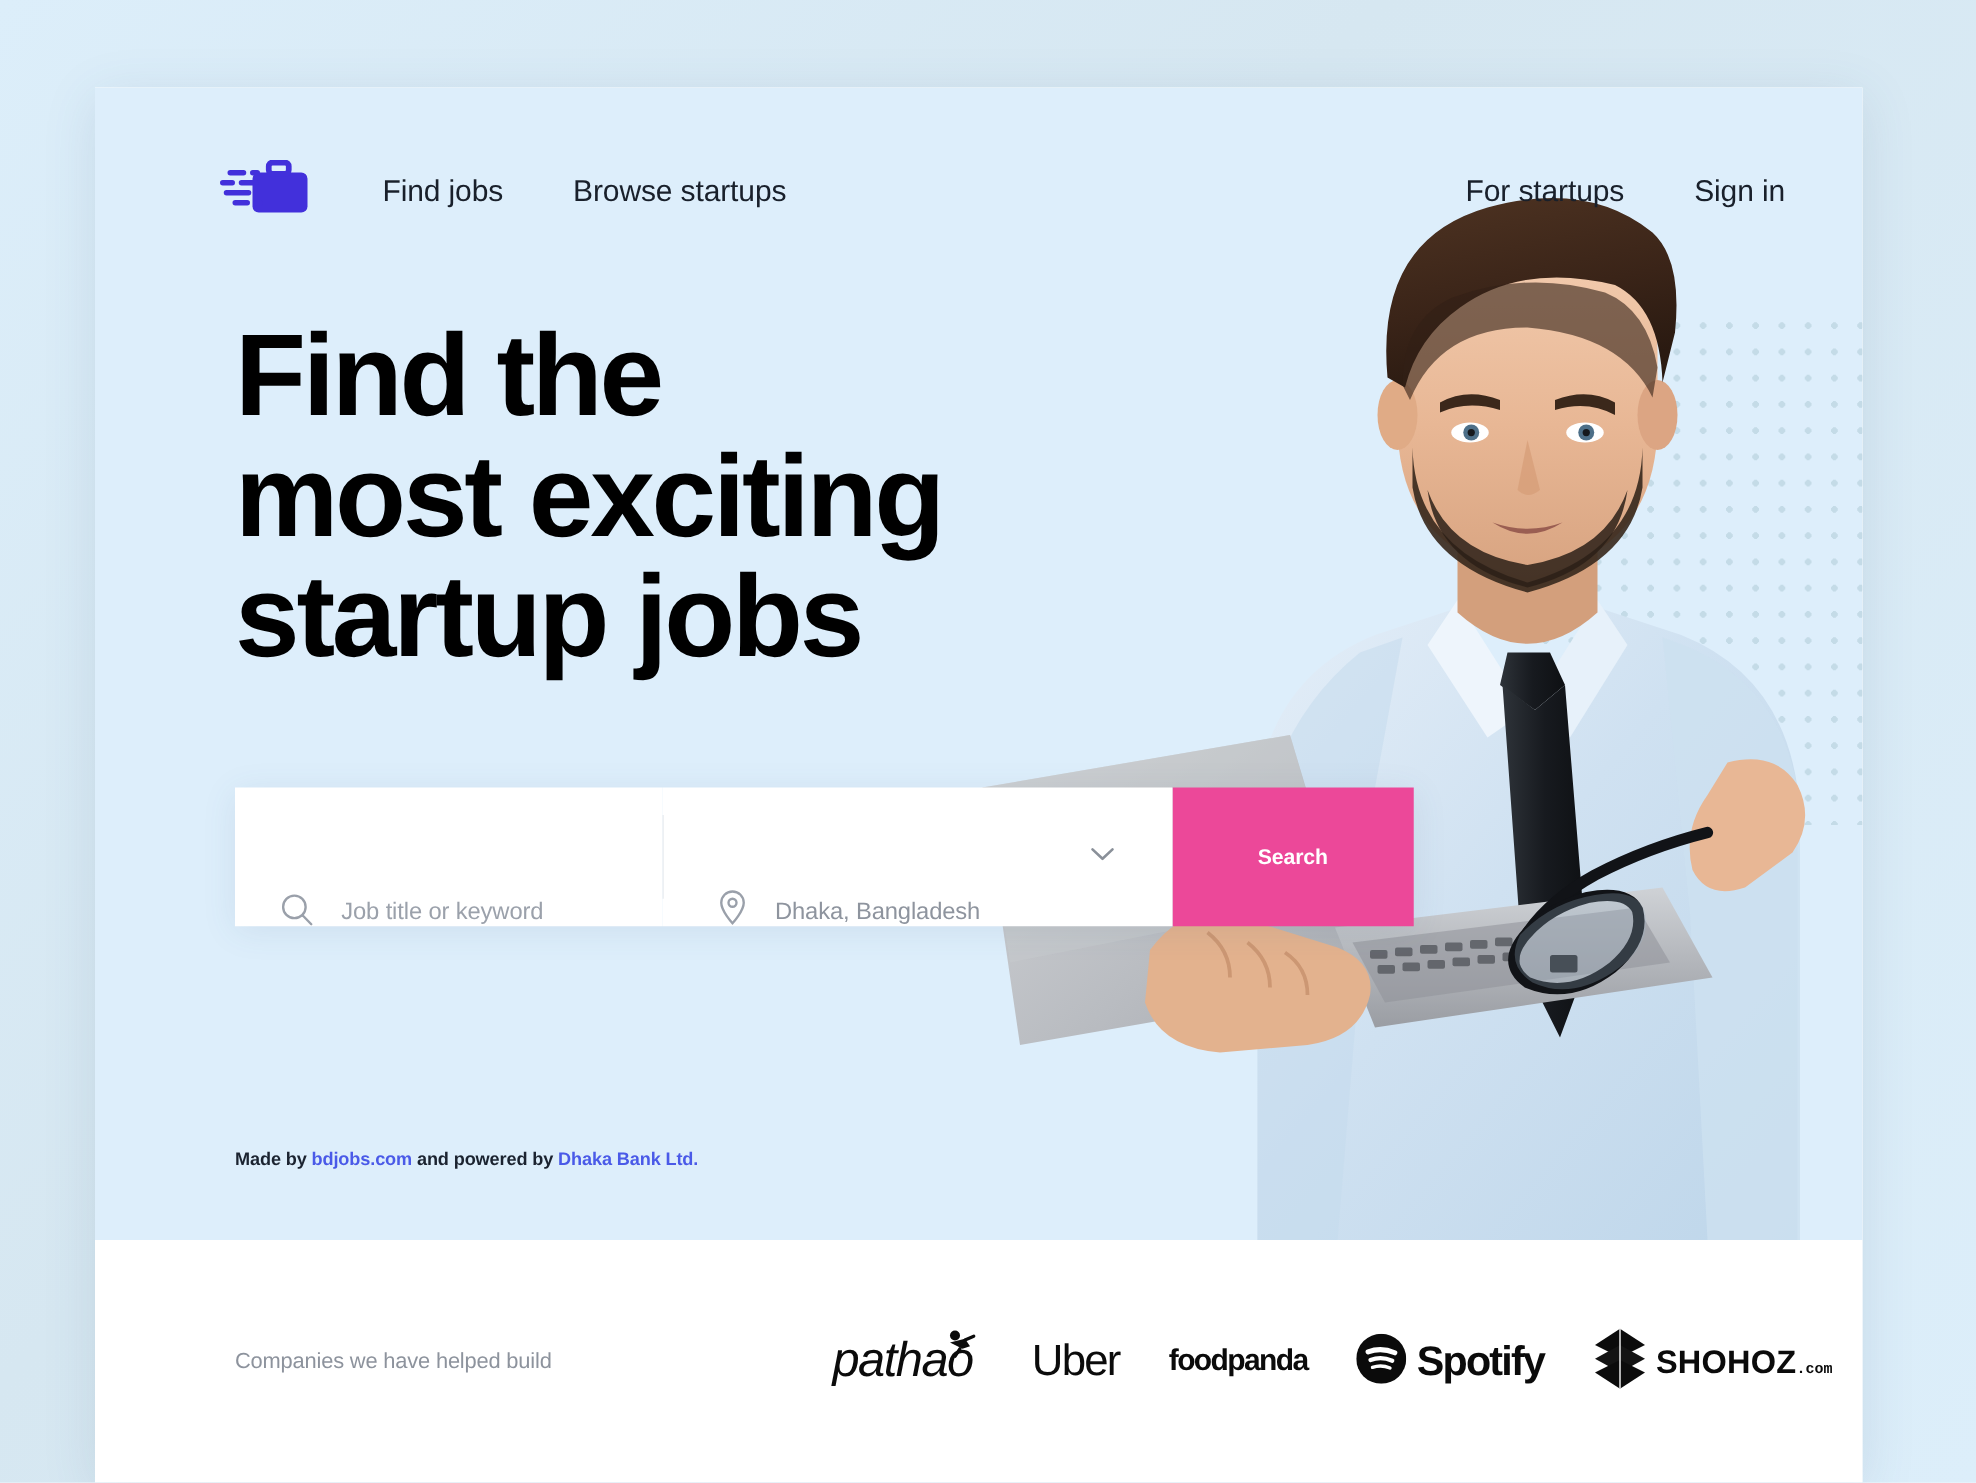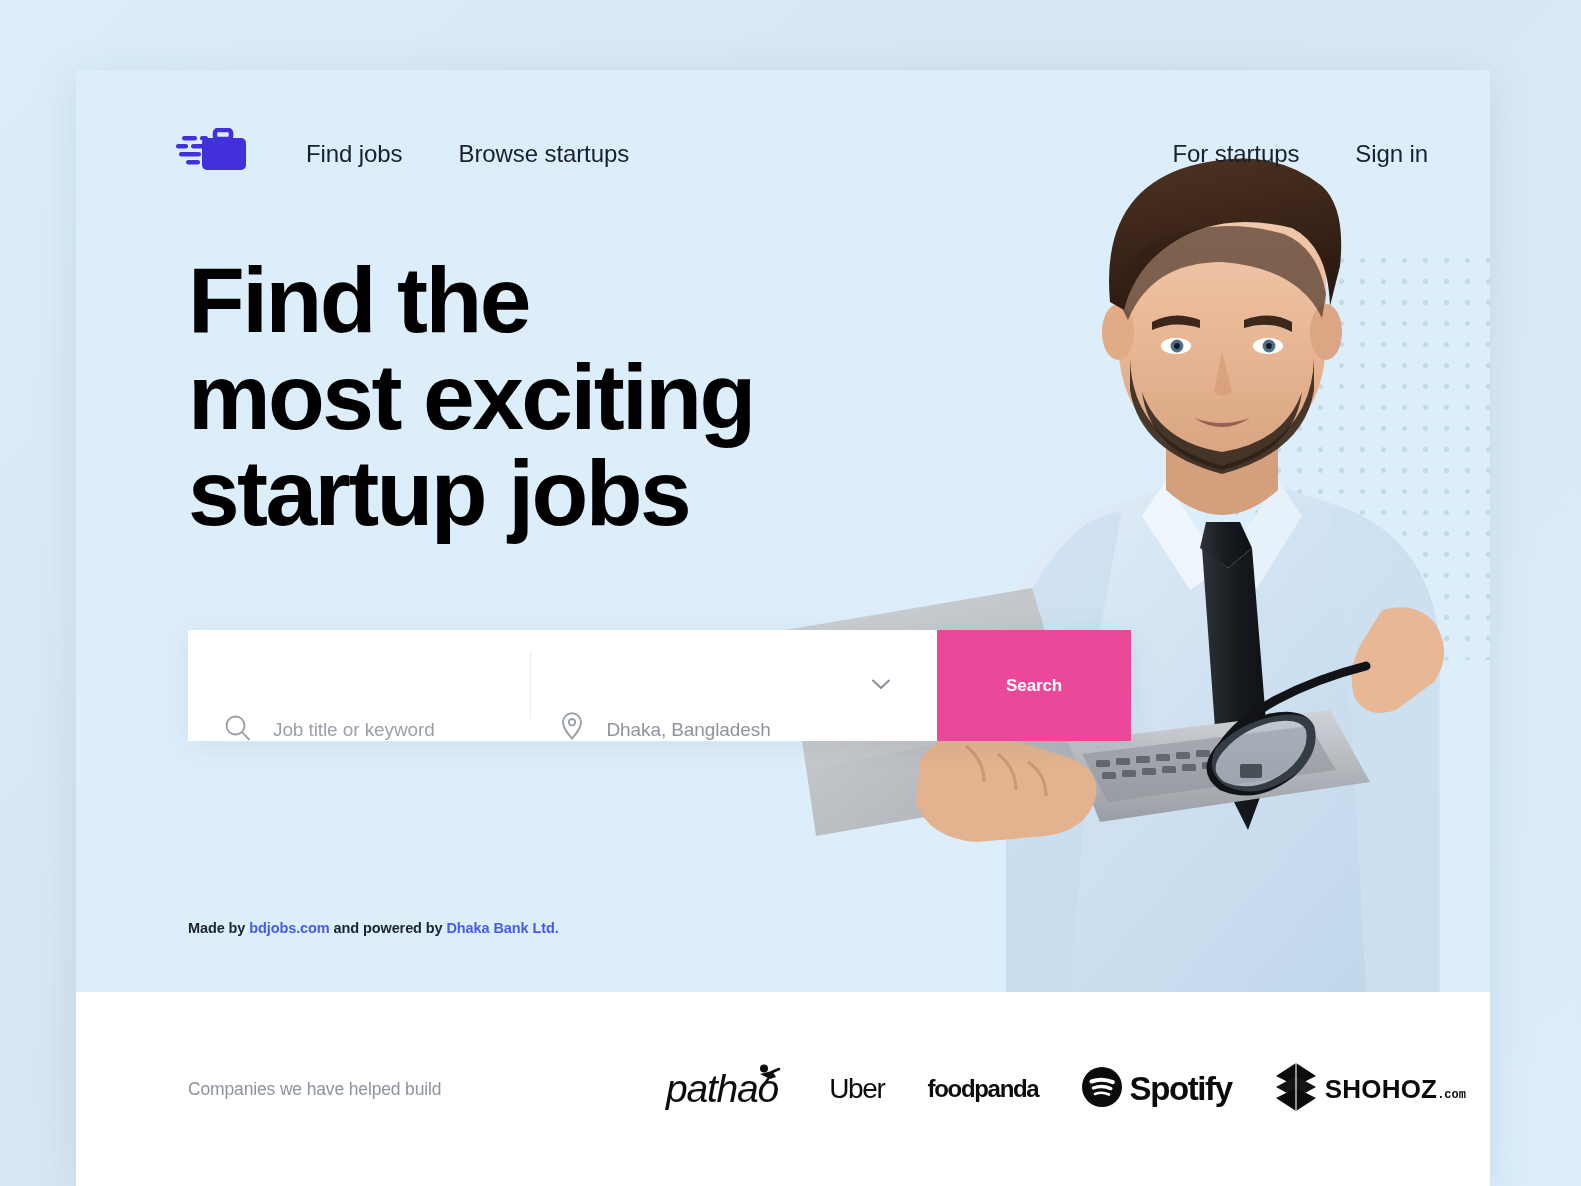--- a/index.html
+++ b/index.html
@@ -130,21 +130,21 @@
     box-shadow: 0 4px 26px rgba(70, 100, 130, 0.10);
   }
 
   .field {
     background: #ffffff;
     display: flex;
     align-items: flex-end;
     position: relative;
   }
   .field.keyword { width: 376px; padding-left: 36px; }
-  .field.location { width: 448px; padding-left: 30px; }
+  .field.location { width: 448px; padding-left: 44px; }
   .field.location::before {
     content: "";
     position: absolute;
     left: 0; top: 22px;
     width: 1px; height: 67px;
     background: #e8ebef;
   }
 
   .field-icon { flex: 0 0 auto; display: flex; align-items: center; }
   .field-text {
@@ -232,21 +232,21 @@
   .brand {
     display: flex;
     align-items: center;
     justify-content: center;
     height: 56px;
     cursor: pointer;
   }
 
   .brand-text { color: #0b0b0b; white-space: nowrap; }
   .brand-pathao { font-size: 39px; font-style: italic; font-weight: 400; letter-spacing: -1.2px; }
-  .brand-uber   { font-size: 28px; font-weight: 500; letter-spacing: -1.4px; }
+  .brand-uber   { font-size: 35px; font-weight: 500; letter-spacing: -1.4px; }
   .brand-food   { font-size: 24px; font-weight: 800; letter-spacing: -1.3px; }
   .brand-spotify{ font-size: 33px; font-weight: 800; letter-spacing: -1.4px; margin-left: 8px; }
   .brand-shohoz { font-size: 26px; font-weight: 700; letter-spacing: 0.2px; margin-left: 8px; }
   .brand-shohoz .dotcom { font-size: 12px; font-weight: 700; letter-spacing: 0; font-family: Liberation Mono, monospace; }
 </style>
 </head>
 <body>
 
 <div class="page-card">
 

